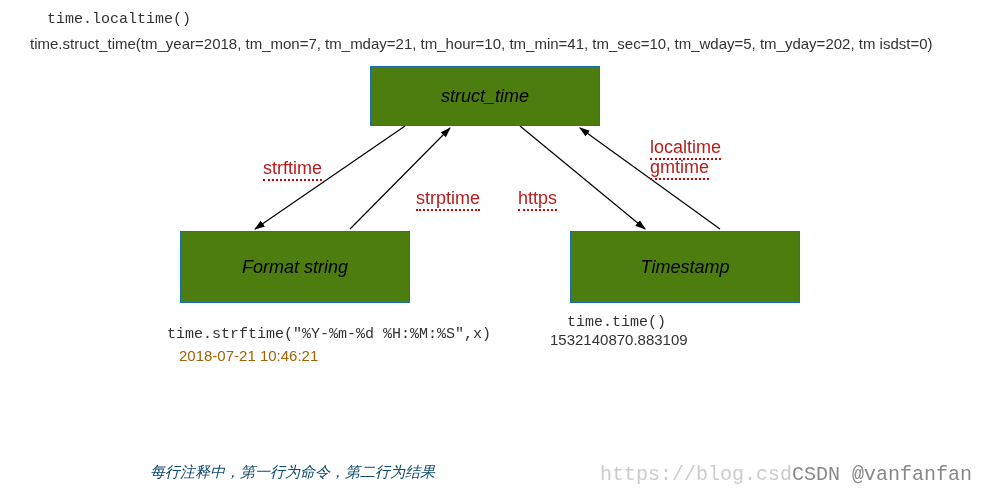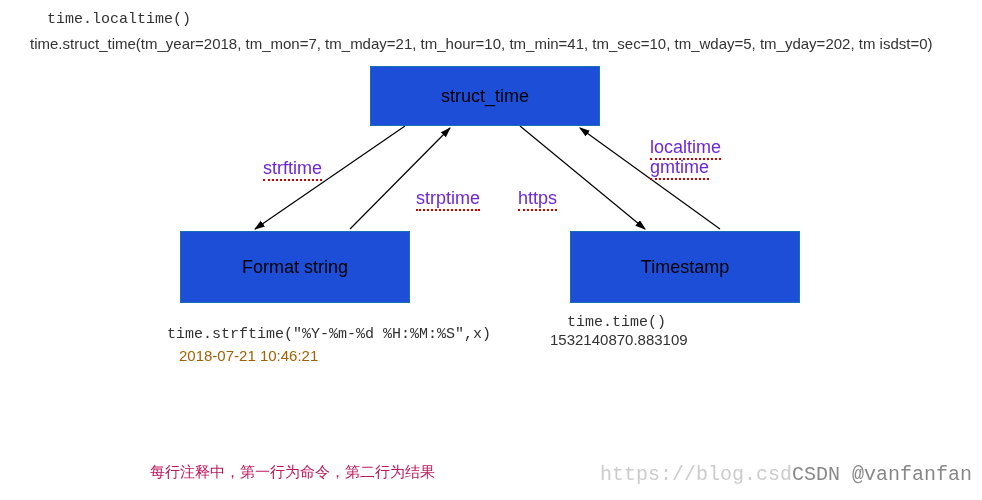--- a/index.html
+++ b/index.html
@@ -19,43 +19,44 @@
       line-height: 1.6;
     }
     .diagram {
       position: relative;
       width: 780px;
       height: 340px;
       margin: 10px 0 0 120px;
     }
     .box {
       position: absolute;
-      background: #1d4ed8;
+      background: #4d7c0f;
       border: 1px solid #1a6fb3;
       display: flex;
       align-items: center;
       justify-content: center;
       font-size: 18px;
       color: #000;
+      font-style: italic;
     }
     .box-top { left: 250px; top: 0; width: 230px; height: 60px; }
     .box-left { left: 60px; top: 165px; width: 230px; height: 72px; }
     .box-right { left: 450px; top: 165px; width: 230px; height: 72px; }
     svg.arrows {
       position: absolute;
       left: 0;
       top: 0;
       width: 780px;
       height: 340px;
       pointer-events: none;
     }
     .edge-label {
       position: absolute;
       font-size: 18px;
-      color: #6d28d9;
+      color: #b91c1c;
       background: transparent;
       white-space: nowrap;
     }
     .dot-underline {
       border-bottom: 2px dotted #c00;
       padding-bottom: 1px;
     }
     .lbl-strftime { left: 143px; top: 92px; }
     .lbl-strptime { left: 296px; top: 122px; }
     .lbl-mktime { left: 398px; top: 122px; }
@@ -73,22 +74,23 @@
     .below-right {
       position: absolute;
       left: 430px;
       top: -12px;
     }
     .result-red { color: #a16207; margin-top: 4px; margin-left: 29px; }
     .footnote {
       position: absolute;
       left: 150px;
       bottom: 18px;
-      color: #be185d;
+      color: #0c4a6e;
       font-size: 15px;
+      font-style: italic;
     }
     .watermark {
       position: absolute;
       right: 10px;
       bottom: 14px;
       color: #ccc;
       font-size: 20px;
       font-family: "Courier New", monospace;
     }
     .watermark .dark { color: #888; }

